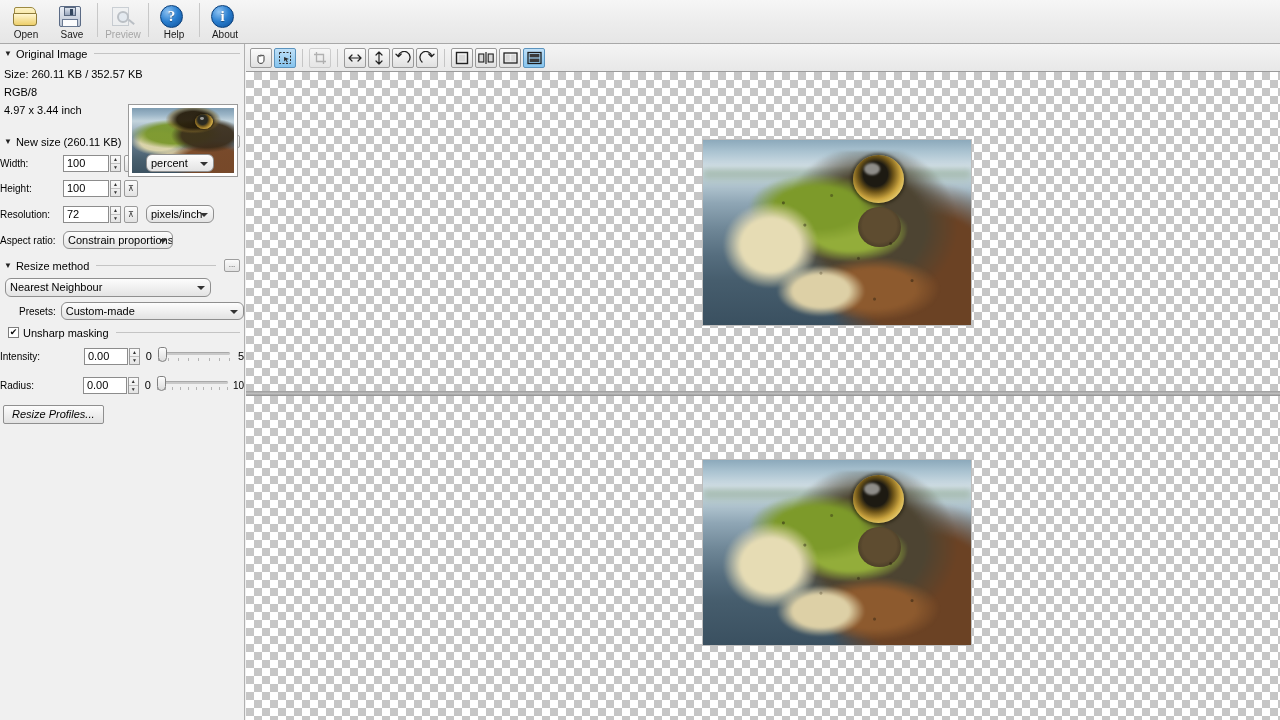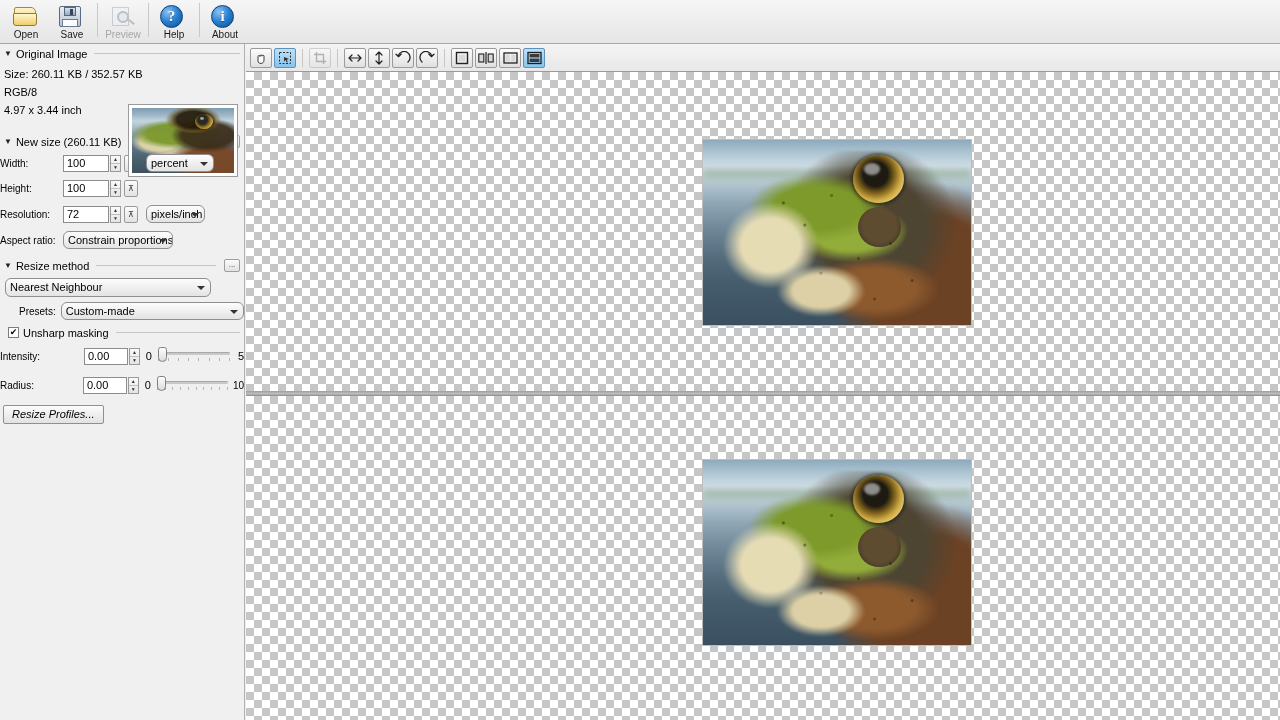--- a/index.html
+++ b/index.html
@@ -433,21 +433,21 @@
   </div>
 
   <div class="field-row" style="margin-top:6px;">
     <span class="field-label" style="width:58px;">Resolution:</span>
     <input class="txt-input" style="width: 46px; margin-left: 5px;" value="72">
     <span class="spin">
         <div>▲</div>
         <div>▼</div>
       </span>
     <span class="lockbtn">⊼</span>
-    <span class="combo" style="width:59px; margin-left:8px;">pixels/inch</span>
+    <span class="combo" style="width:68px; margin-left:8px;">pixels/inch</span>
   </div>
 
   <div class="field-row" style="margin-top:6px;">
     <span class="field-label" style="width:58px;">Aspect ratio:</span>
     <span class="combo" style="width:110px; margin-left:5px;">Constrain proportions</span>
   </div>
 
   <div class="sect-header" style="margin-top:9px;">
     <span class="tri">▼</span>
     <span class="sect-title">Resize method</span>

